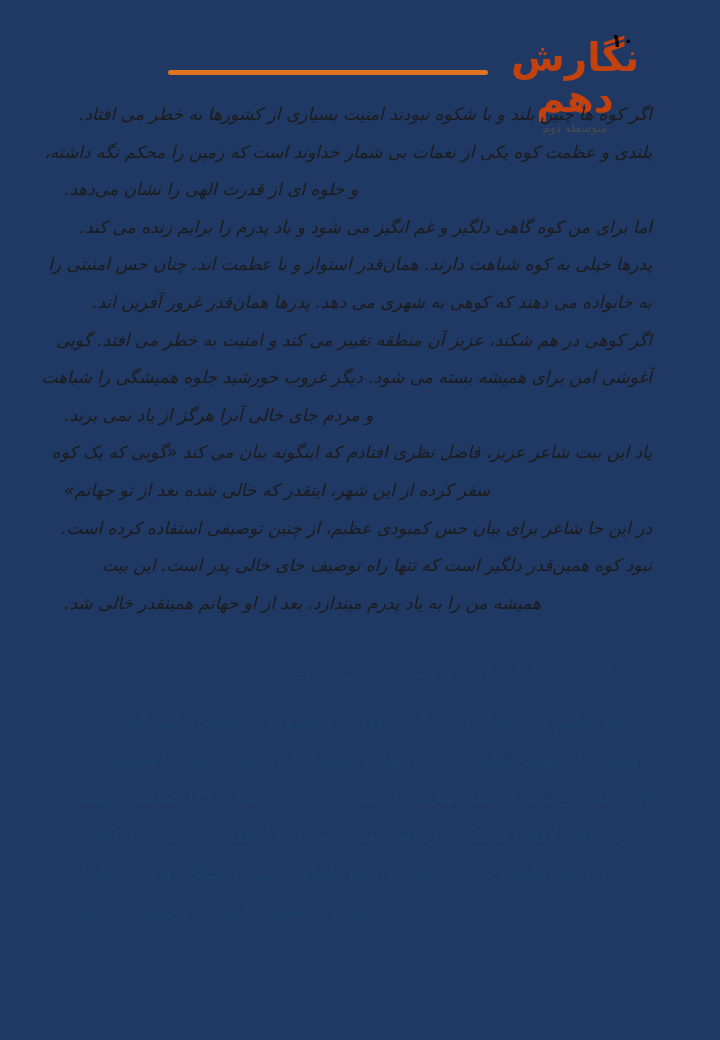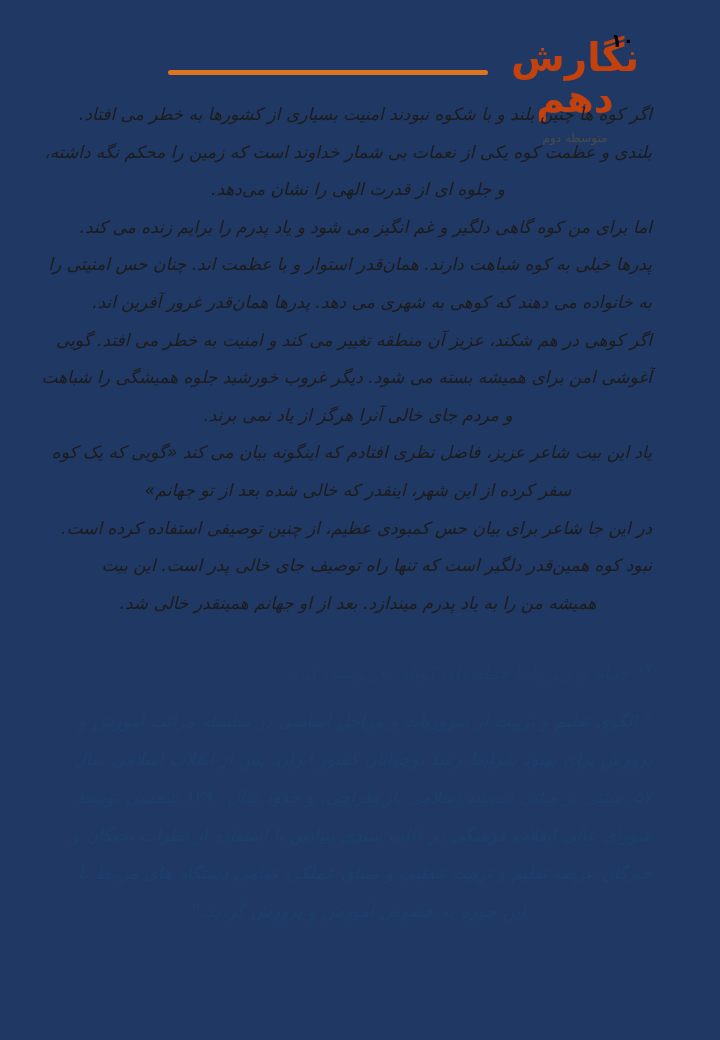--- a/index.html
+++ b/index.html
@@ -31,30 +31,30 @@
   
   .watermark{position:absolute;top:222px;right:62px;width:780px;z-index:1;
              transform:rotate(-45deg);transform-origin:top right;
              direction:rtl;text-align:right;white-space:nowrap;
              font-size:60px;font-weight:bold;color:#DCDCDC;letter-spacing:2px;}
 
   
   .logo{position:absolute;top:38px;right:40px;width:210px;text-align:center;z-index:6;}
   .logo-title{font-size:39px;font-weight:bold;color:#c2410c;direction:rtl;line-height:1.05;}
   .logo-ten{position:absolute;top:-9px;right:46px;color:#000000;font-size:19px;font-weight:bold;}
-  .logo-sub{font-size:12px;color:#4A4A4A;direction:rtl;margin-top:11px;}
+  .logo-sub{font-size:12px;color:#4A4A4A;direction:rtl;margin-top:1px;}
   .orange-rule{position:absolute;top:70px;left:168px;width:320px;height:5px;
                background:#DF7420;border-radius:3px;z-index:6;}
 
   
   .essay{position:absolute;top:96px;left:64px;right:68px;direction:rtl;z-index:6;
          font-size:17px;color:#1C1C1C;font-style:italic;}
   .line{line-height:37.6px;white-space:nowrap;}
   .r{text-align:right;}
-  .c{text-align:center;}
+  .c{text-align:left;}
   .question{margin-top:26px;color:#1D3E6B;line-height:38px;text-align:right;font-weight:500;}
   .q-num{font-size:14px;vertical-align:super;font-weight:bold;margin-left:4px;}
   .quote{margin-top:10px;color:#1D3E6B;font-weight:bold;font-size:17px;}
   .quote .line{line-height:38px;}
 </style>
 </head>
 <body>
 
 <div class="shape green-top"></div>
 <div class="shape green-right"></div>

